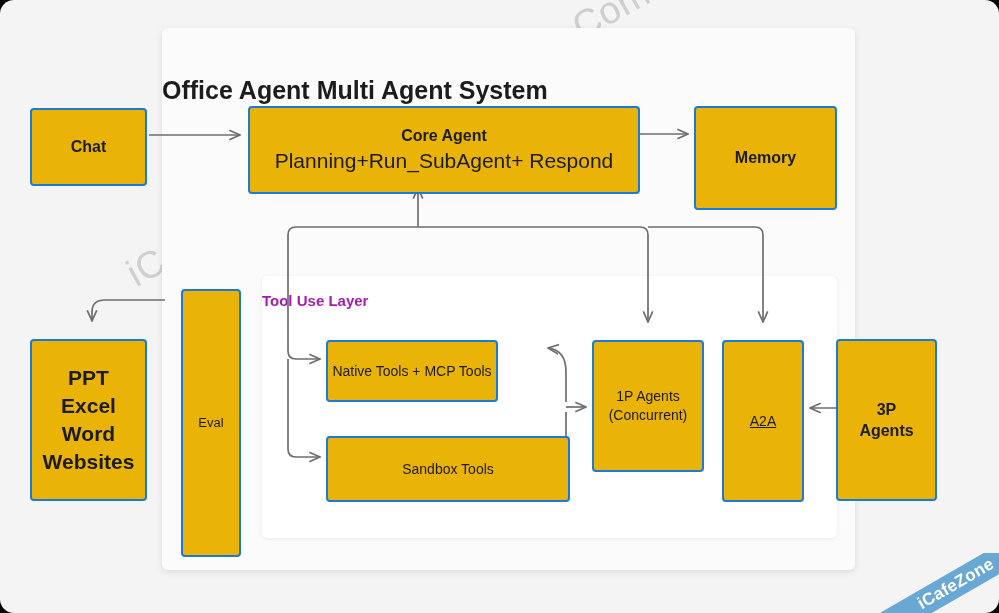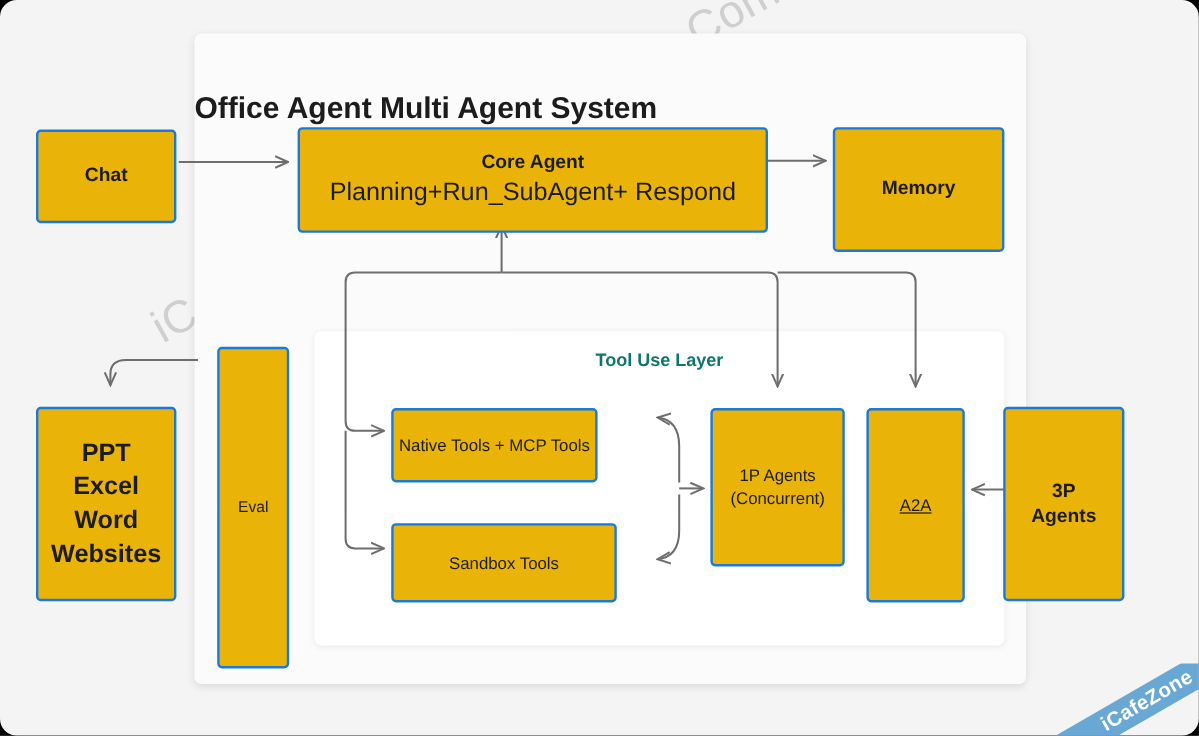--- a/index.html
+++ b/index.html
@@ -24,41 +24,41 @@
   
   .sysbox{position:absolute;left:162px;top:28px;width:693px;height:542px;
           background:#fbfbfb;border-radius:6px;
           box-shadow:0 2px 7px rgba(0,0,0,.10);}
   .sys-title{position:absolute;left:0;top:48px;width:693px;text-align:left;
              font-size:25px;font-weight:bold;color:#1c1c1c;}
 
   .toolbox{position:absolute;left:262px;top:276px;width:575px;height:262px;
            background:#ffffff;border-radius:6px;
            box-shadow:0 1px 5px rgba(0,0,0,.07);}
-  .tool-title{position:absolute;left:0;top:16px;width:575px;text-align:center;
-              font-size:15px;font-weight:bold;color:#0f766e;}
+  .tool-title{position:absolute;left:0;top:16px;width:575px;text-align:left;
+              font-size:15px;font-weight:bold;color:#a21caf;}
 
   
   .node{position:absolute;background:#eab308;border:2px solid #1a7ad9;
         border-radius:4px;display:flex;flex-direction:column;
         align-items:center;justify-content:center;color:#1c1c1c;
         box-sizing:border-box;margin-top:12px;}
   .node .ln{line-height:1.33;white-space:nowrap;}
   .b{font-weight:bold;}
   .f16{font-size:16px;} .f15{font-size:21px;} .f14{font-size:14px;}
   .f13{font-size:13px;}
 
   
   #chat      {left:30px;  top:96px;  width:117px;height:78px;}
   #core      {left:248px; top:94px;  width:392px;height:88px;}
   #memory    {left:694px; top:94px;  width:143px;height:104px;}
   #outputs   {left:30px;  top:327px; width:117px;height:162px;}
   #eval      {left:181px; top:277px; width:60px; height:268px;}
   #native    {left:326px; top:328px; width:172px;height:62px;}
-  #sandbox   {left:326px; top:424px; width:188px;height:66px;}
+  #sandbox   {left:326px; top:424px; width:244px;height:66px;}
   #agents1p  {left:592px; top:328px; width:112px;height:132px;}
   #a2a       {left:722px; top:328px; width:82px; height:162px;text-decoration:underline;}
   #agents3p  {left:836px; top:327px; width:101px;height:162px;}
 
   
   #wires{position:absolute;left:0;top:0;width:999px;height:613px;
          pointer-events:none;}
 </style>
 </head>
 <body>

